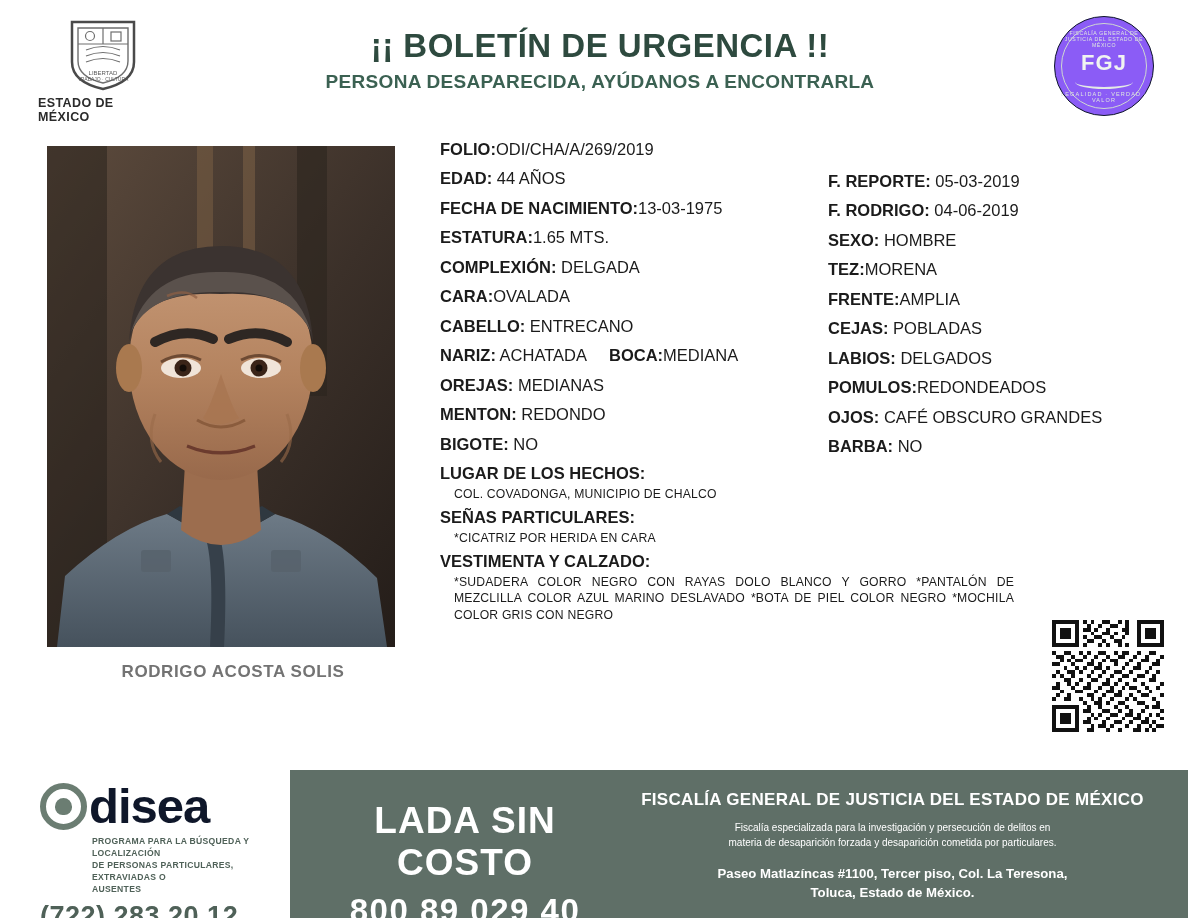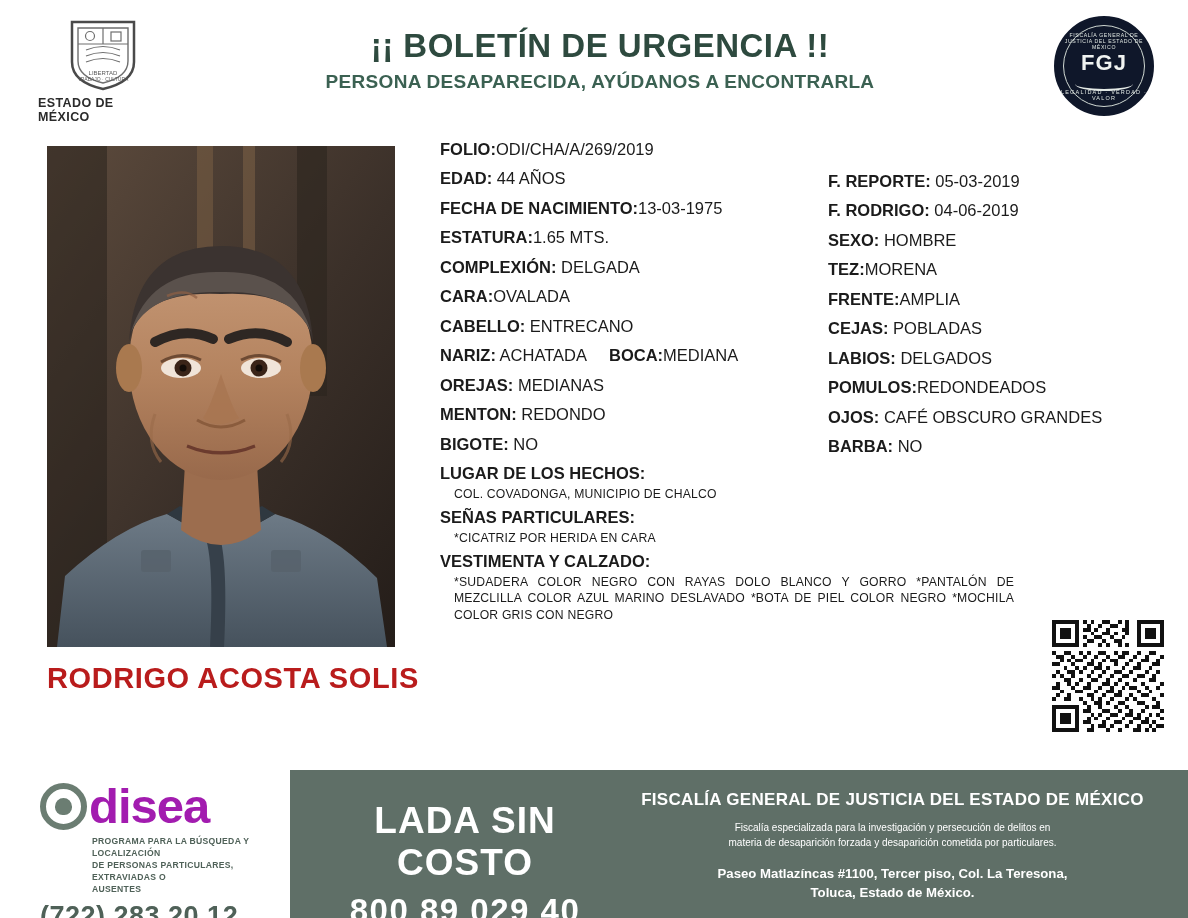--- a/index.html
+++ b/index.html
@@ -73,22 +73,22 @@
     position: absolute;
     right: 30px;
     top: 16px;
     width: 104px;
     height: 104px;
   }
   .fgj-circle {
     width: 100px;
     height: 100px;
     border-radius: 50%;
-    background: #0f172a;
-    border: 3px solid #0f172a;
+    background: #8b5cf6;
+    border: 1px solid #0f172a;
     position: relative;
     box-sizing: border-box;
   }
   .fgj-inner {
     position: absolute;
     inset: 6px;
     border-radius: 50%;
     border: 1.5px solid #cfd8d2;
     box-sizing: border-box;
   }
@@ -134,24 +134,25 @@
     height: 501px;
     overflow: hidden;
     background: #3a3430;
   }
   .photo-svg { display: block; }
   .person-name {
     position: absolute;
     left: 47px;
     top: 662px;
     width: 372px;
-    font-size: 29px;
+    text-align: center;
+    font-size: 17px;
     font-weight: bold;
     letter-spacing: 0.6px;
-    color: #b91c1c;
+    color: #737373;
   }
 
   
   .details {
     position: absolute;
     left: 440px;
     top: 140px;
     width: 720px;
     font-size: 16.5px;
     color: #1b1b1b;
@@ -220,21 +221,21 @@
   }
   .odisea {
     position: absolute;
     left: 40px;
     top: 12px;
     width: 250px;
   }
   .odisea-word {
     font-size: 49px;
     font-weight: bold;
-    color: #a21caf;
+    color: #0f172a;
     letter-spacing: -1px;
     line-height: 1;
     display: flex;
     align-items: center;
   }
   .odisea-o {
     width: 47px;
     height: 47px;
     border-radius: 50%;
     border: 6px solid #6b7d72;

